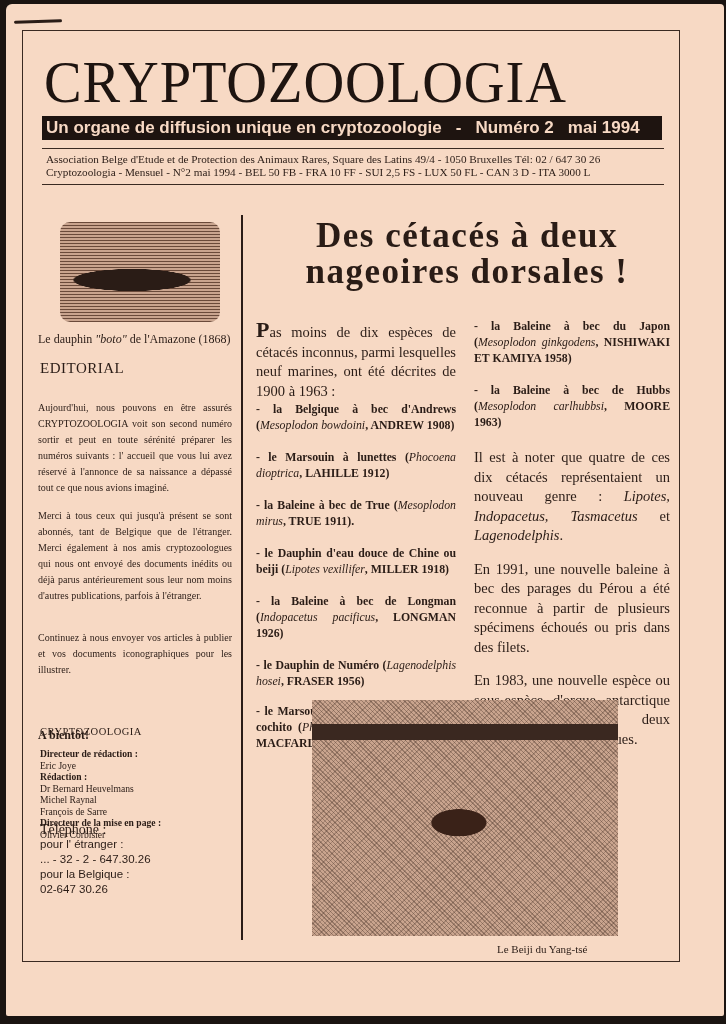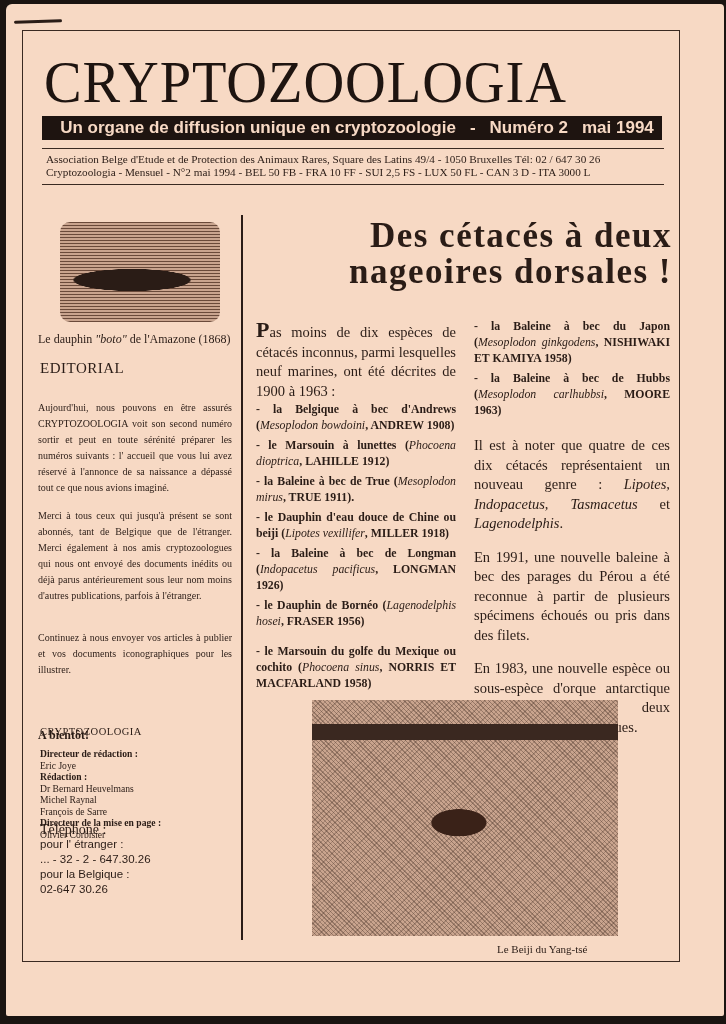--- a/index.html
+++ b/index.html
@@ -26,21 +26,21 @@
     position: absolute; left: 44px; top: 52px; width: 630px;
     font-family: "Liberation Serif", serif; font-size: 60px; line-height: 60px;
     letter-spacing: 1px; color: #1e1410; white-space: nowrap;
     transform: scaleX(0.94); transform-origin: left;
   }
   .tagline-bar {
     position: absolute; left: 42px; top: 116px; width: 620px; height: 24px;
     background: #1e1410; color: #f7d9c4;
     font-family: "Liberation Sans", sans-serif; font-weight: bold;
     font-size: 17px; line-height: 24px; white-space: nowrap;
-    display: flex; gap: 14px; padding-left: 10px; box-sizing: border-box; justify-content: center;
+    display: flex; gap: 14px; padding-left: 4px; box-sizing: border-box;
   }
   .rule { position: absolute; left: 42px; width: 622px; height: 1px; background: #3a2a22; }
   .assoc {
     position: absolute; left: 46px; top: 153px; width: 620px;
     font-size: 11.2px; line-height: 13px; white-space: nowrap;
   }
   .col-divider { position: absolute; left: 241px; top: 215px; width: 2px; height: 725px; background: #2a1c16; }
   .boto-img {
     position: absolute; left: 60px; top: 222px; width: 160px; height: 100px;
     border-radius: 10px;
@@ -56,28 +56,28 @@
   .org-name { position: absolute; left: 40px; top: 726px; font-size: 10.5px; letter-spacing: 0.5px; }
   .credits { position: absolute; left: 40px; top: 748px; width: 200px; font-size: 9.6px; line-height: 11.5px; }
   .credits .b { font-weight: bold; }
   .phone { position: absolute; left: 40px; top: 822px; width: 200px; font-family: "Liberation Sans", sans-serif; font-size: 11.5px; line-height: 15px; }
   .phone .head { font-family: "Liberation Serif", serif; font-size: 14px; }
 
   
   .headline {
     position: absolute; left: 262px; top: 218px; width: 410px;
     font-family: "Liberation Serif", serif; font-weight: bold;
-    font-size: 35px; line-height: 36px; letter-spacing: 1.5px; text-align: right;
+    font-size: 35px; line-height: 36px; letter-spacing: 1.5px; text-align: center;
   }
   .art-mid { position: absolute; left: 256px; top: 320px; width: 200px; }
   .lede { font-size: 14.5px; line-height: 19.5px; text-align: justify; }
   .lede .dropcap { font-size: 22px; font-weight: bold; }
   .species { font-size: 11.8px; line-height: 16px; font-weight: bold; text-align: justify; margin: 0; }
   .species i { font-weight: normal; }
-  .species + .species { margin-top: 4px; }
+  .species + .species { margin-top: 16px; }
   .art-right { position: absolute; left: 474px; top: 318px; width: 196px; }
   .para-r { font-size: 14.5px; line-height: 19.5px; text-align: justify; margin: 14px 0 0 0; }
   .beiji-img {
     position: absolute; left: 312px; top: 700px; width: 306px; height: 236px;
     background:
       radial-gradient(ellipse 11% 7% at 48% 52%, #3a2218 80%, transparent 84%),
       linear-gradient(180deg, transparent 0 10%, #3a2820 10% 17%, transparent 17%),
       repeating-linear-gradient(45deg, rgba(60,40,30,.35) 0 1px, transparent 1px 3px),
       repeating-linear-gradient(-45deg, rgba(60,40,30,.25) 0 1px, transparent 1px 4px),
       #c9a48e;
@@ -141,21 +141,21 @@
   <div>nageoires dorsales !</div>
 </div>
 
 <div class="art-mid">
   <div class="lede"><span class="dropcap">P</span><span>as moins de dix espèces de cétacés inconnus, parmi lesquelles neuf marines, ont été décrites de 1900 à 1963 :</span></div>
   <p class="species"><span>- la Belgique à bec d'Andrews</span> (<i>Mesoplodon bowdoini</i>, <span>ANDREW 1908</span>)</p>
   <p class="species"><span>- le Marsouin à lunettes</span> (<i>Phocoena dioptrica</i>, <span>LAHILLE 1912</span>)</p>
   <p class="species"><span>- la Baleine à bec de True</span> (<i>Mesoplodon mirus</i>, <span>TRUE 1911</span>).</p>
   <p class="species"><span>- le Dauphin d'eau douce de Chine ou beiji</span> (<i>Lipotes vexillifer</i>, <span>MILLER 1918</span>)</p>
   <p class="species"><span>- la Baleine à bec de Longman</span> (<i>Indopacetus pacificus</i>, <span>LONGMAN 1926</span>)</p>
-  <p class="species"><span>- le Dauphin de Bornéo</span> (<i>Lagenodelphis hosei</i>, <span>FRASER 1956</span>)</p>
+  <p class="species"><span>- le Dauphin de Numéro</span> (<i>Lagenodelphis hosei</i>, <span>FRASER 1956</span>)</p>
   <p class="species" style="margin-top:14px"><span>- le Marsouin du golfe du Mexique ou cochito</span> (<i>Phocoena sinus</i>, <span>NORRIS ET MACFARLAND 1958</span>)</p>
 </div>
 
 <div class="art-right">
   <p class="species"><span>- la Baleine à bec du Japon</span> (<i>Mesoplodon ginkgodens</i>, <span>NISHIWAKI ET KAMIYA 1958</span>)</p>
   <p class="species"><span>- la Baleine à bec de Hubbs</span> (<i>Mesoplodon carlhubbsi</i>, <span>MOORE 1963</span>)</p>
   <p class="para-r" style="margin-top:18px"><span>Il est à noter que quatre de ces dix cétacés représentaient un nouveau genre : </span><i>Lipotes, Indopacetus, Tasmacetus</i><span> et </span><i>Lagenodelphis</i>.</p>
   <p class="para-r">En 1991, une nouvelle baleine à bec des parages du Pérou a été reconnue à partir de plusieurs spécimens échoués ou pris dans des filets.</p>
   <p class="para-r">En 1983, une nouvelle espèce ou sous-espèce d'orque antarctique fut décrite par deux mammalogistes soviétiques.</p>
 </div>

